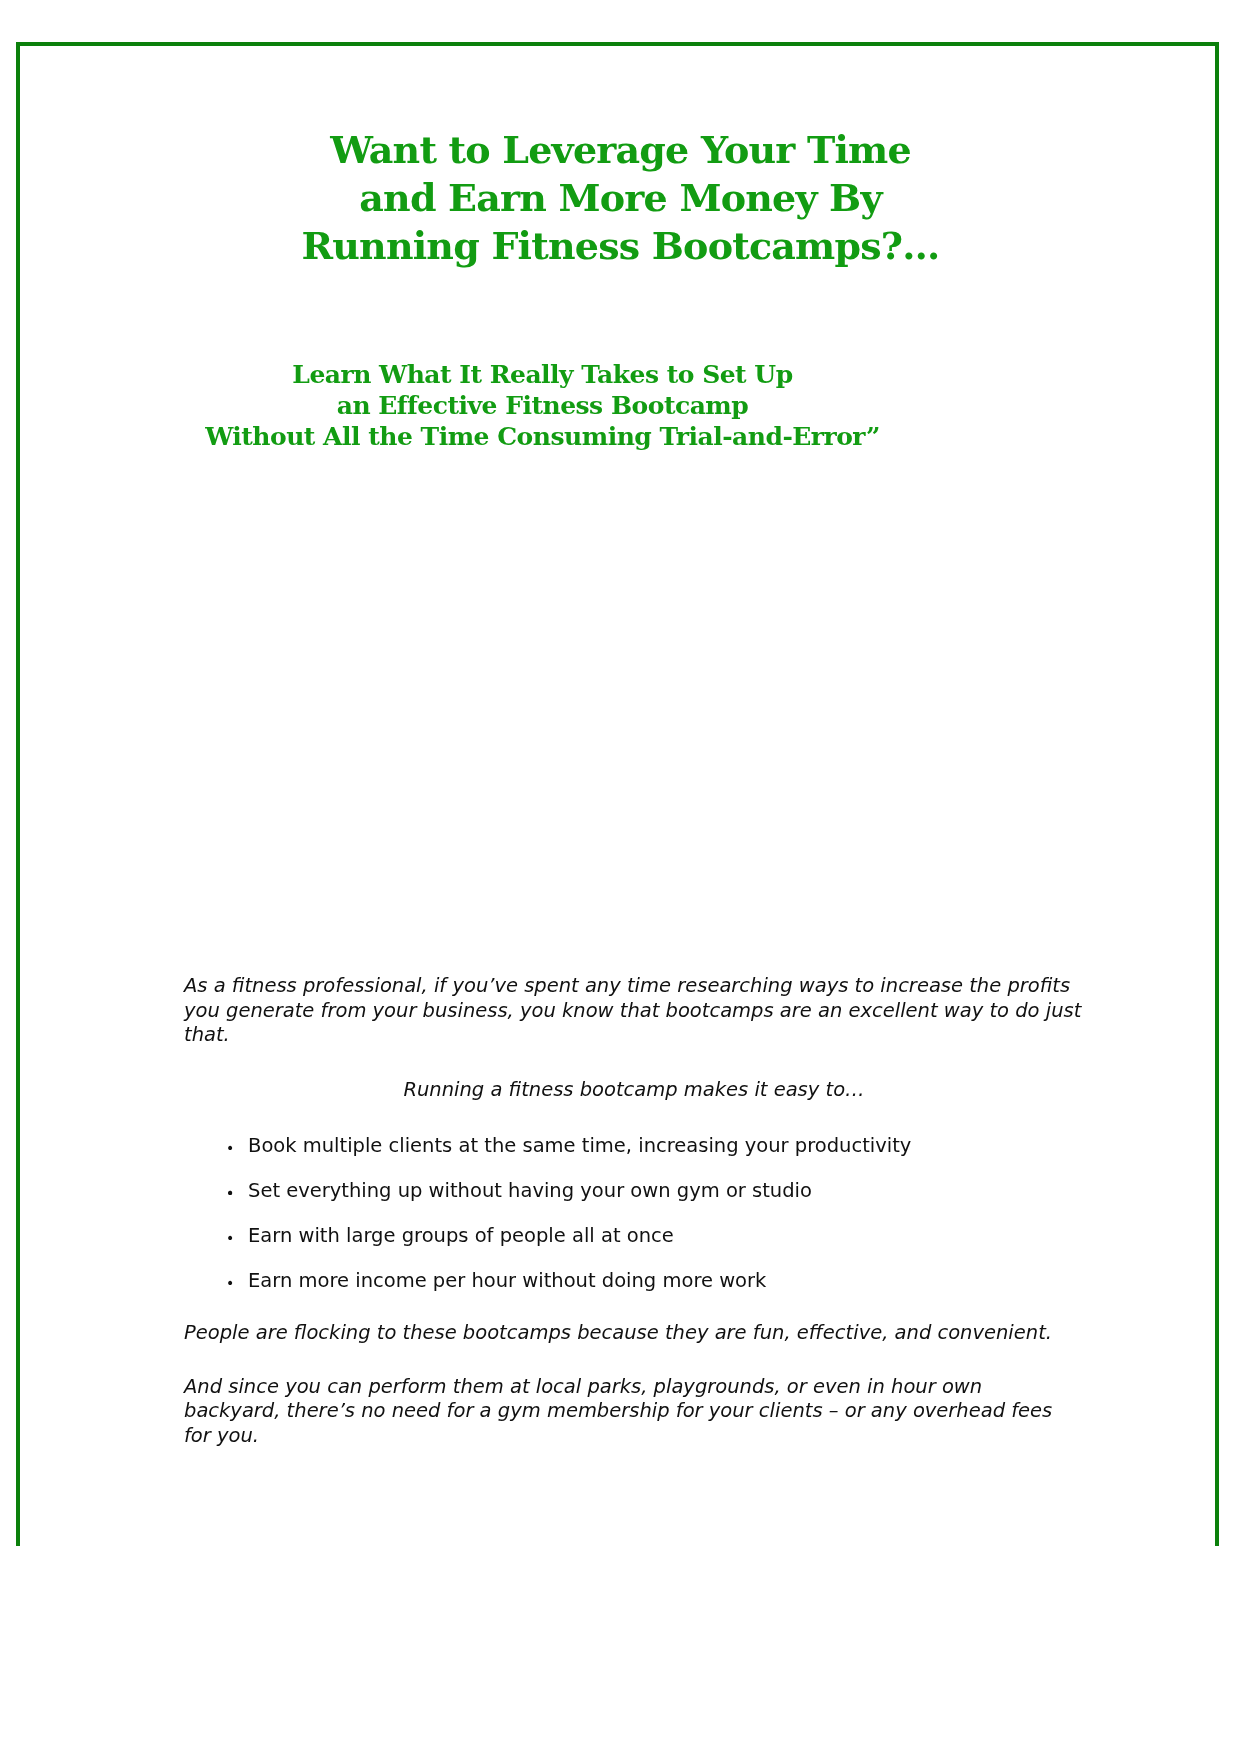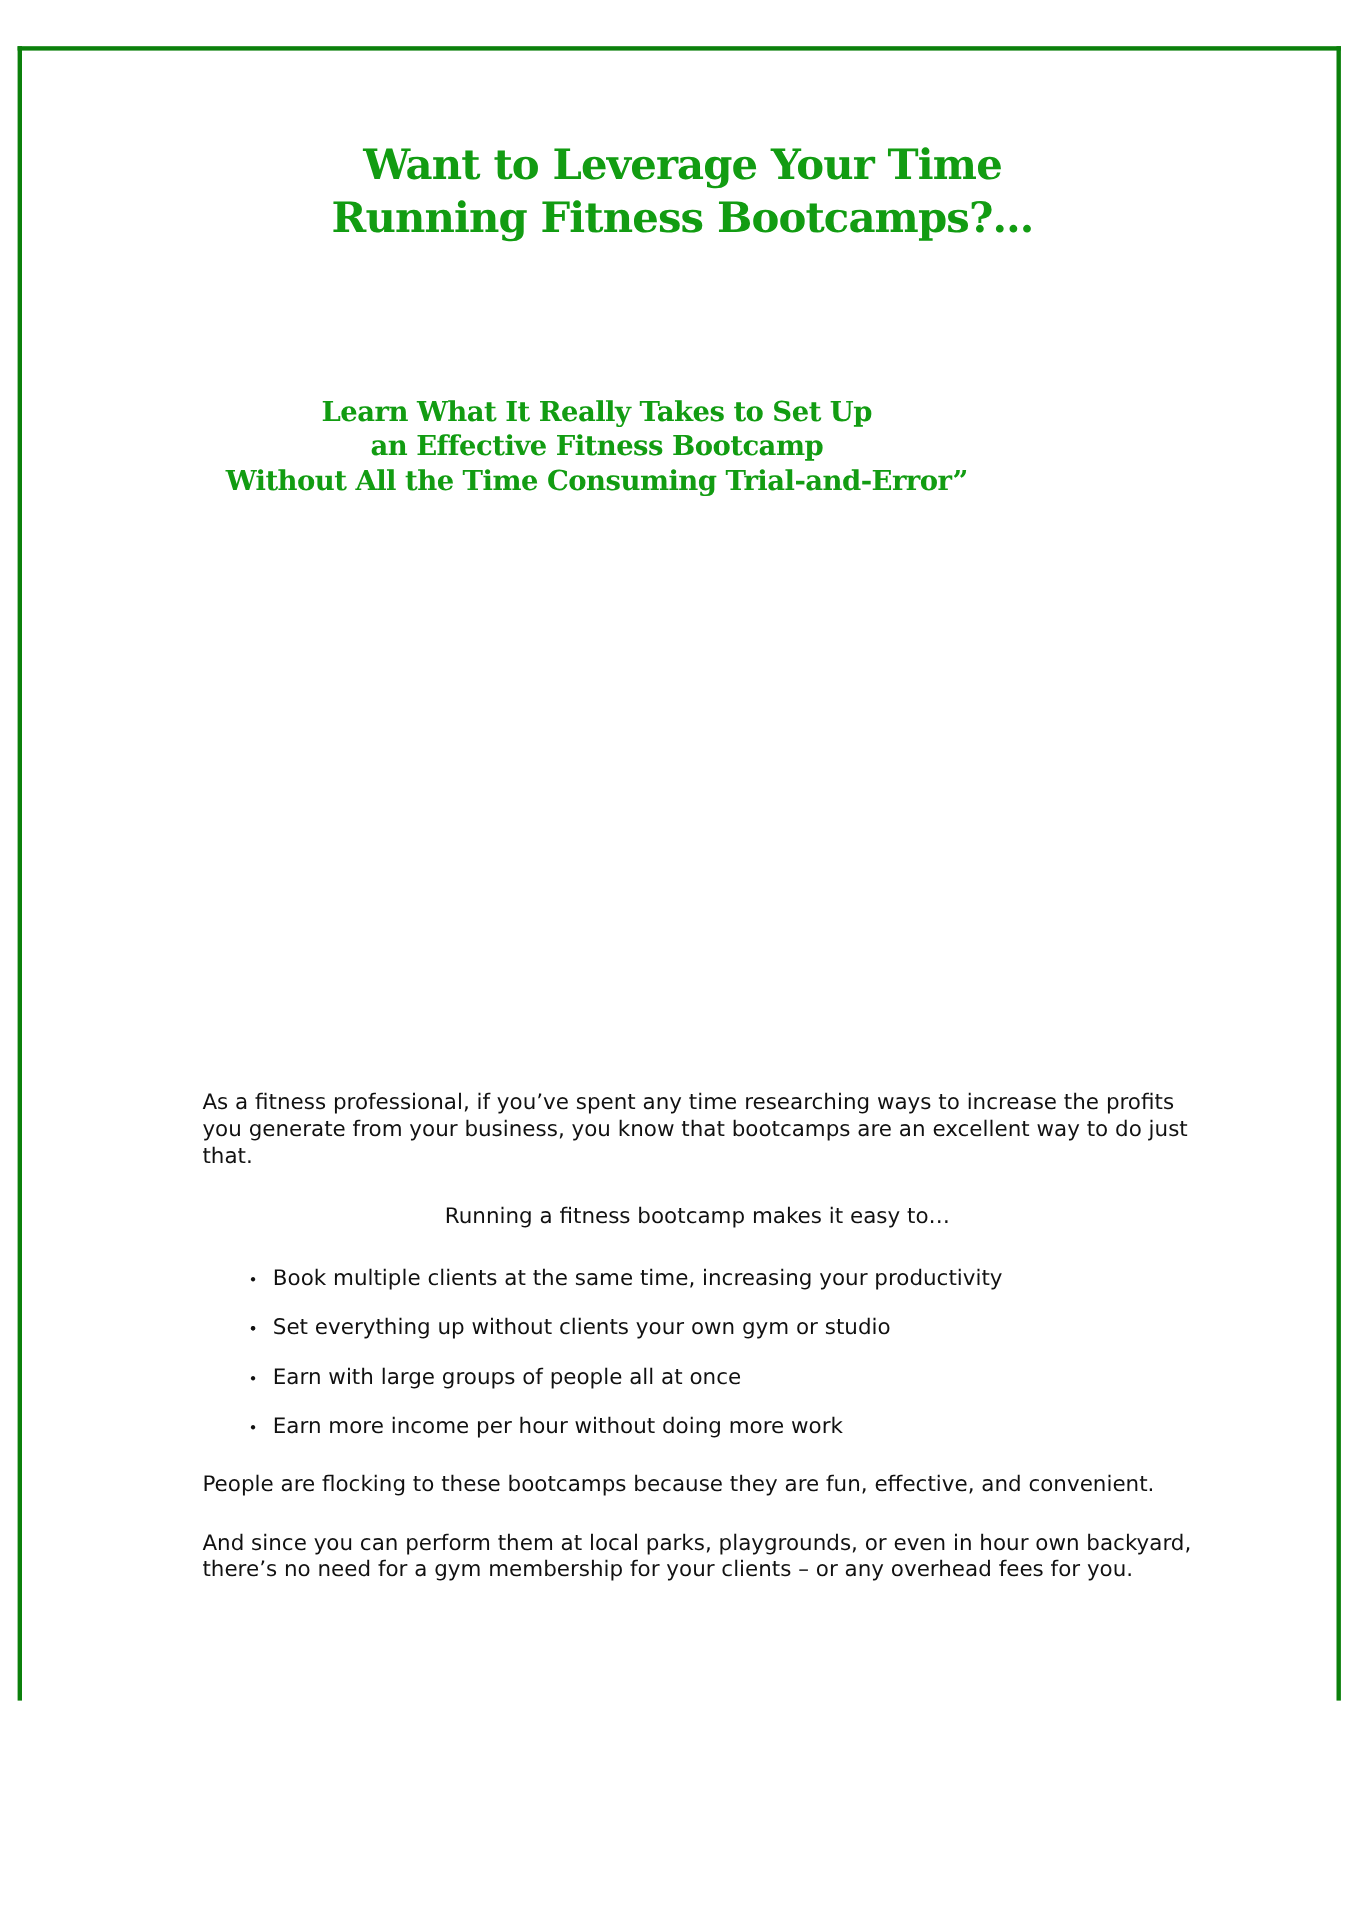--- a/index.html
+++ b/index.html
@@ -39,21 +39,21 @@
     }
     .body {
       position: absolute;
       left: 184px; top: 974px;
       width: 900px;
       font-family: "DejaVu Sans", sans-serif;
       font-size: 19.5px;
       line-height: 24.5px;
       color: #111111;
     }
-    .body p { margin: 16px 0 29px 0; }
+    .body p { margin: 0 0 29px 0; font-style: italic; }
     .body ul { list-style: none; margin: 0 0 28px 0; padding: 0; }
     .body li {
       position: relative;
       padding-left: 64px;
       margin-bottom: 21px;
       line-height: 24px;
     }
     .body li:last-child { margin-bottom: 0; }
     .bullet {
       position: absolute;
@@ -64,20 +64,21 @@
     .p1 { margin-bottom: 30px !important; }
     .intro { margin-bottom: 32px !important; text-align: center; }
   </style>
 </head>
 <body>
 
 <div class="frame"></div>
 
 <div class="headline">
   <div>Want to Leverage Your Time</div>
+  <div>and Earn More Money By</div>
   <div>Running Fitness Bootcamps?…</div>
 </div>
 
 <div class="subhead">
   <div>Learn What It Really Takes to Set Up</div>
   <div>an Effective Fitness Bootcamp</div>
   <div>Without All the Time Consuming Trial-and-Error”</div>
 </div>
 
 <div class="body">
@@ -86,21 +87,21 @@
   <ul>
     <li>
       <span class="bullet">•</span>
       <span>Book multiple clients at the same time, increasing your productivity</span>
     </li>
     <li>
       <span class="bullet">•</span>
     </li>
     <li>
       <span class="bullet">•</span>
-      <span>Set everything up without clients your own gym or studio</span>
+      <span>Set everything up without having your own gym or studio</span>
     </li>
     <li>
       <span class="bullet">•</span>
       <span>Earn with large groups of people all at once</span>
     </li>
     <li>
       <span class="bullet">•</span>
       <span>Earn more income per hour without doing more work</span>
     </li>
   </ul>

